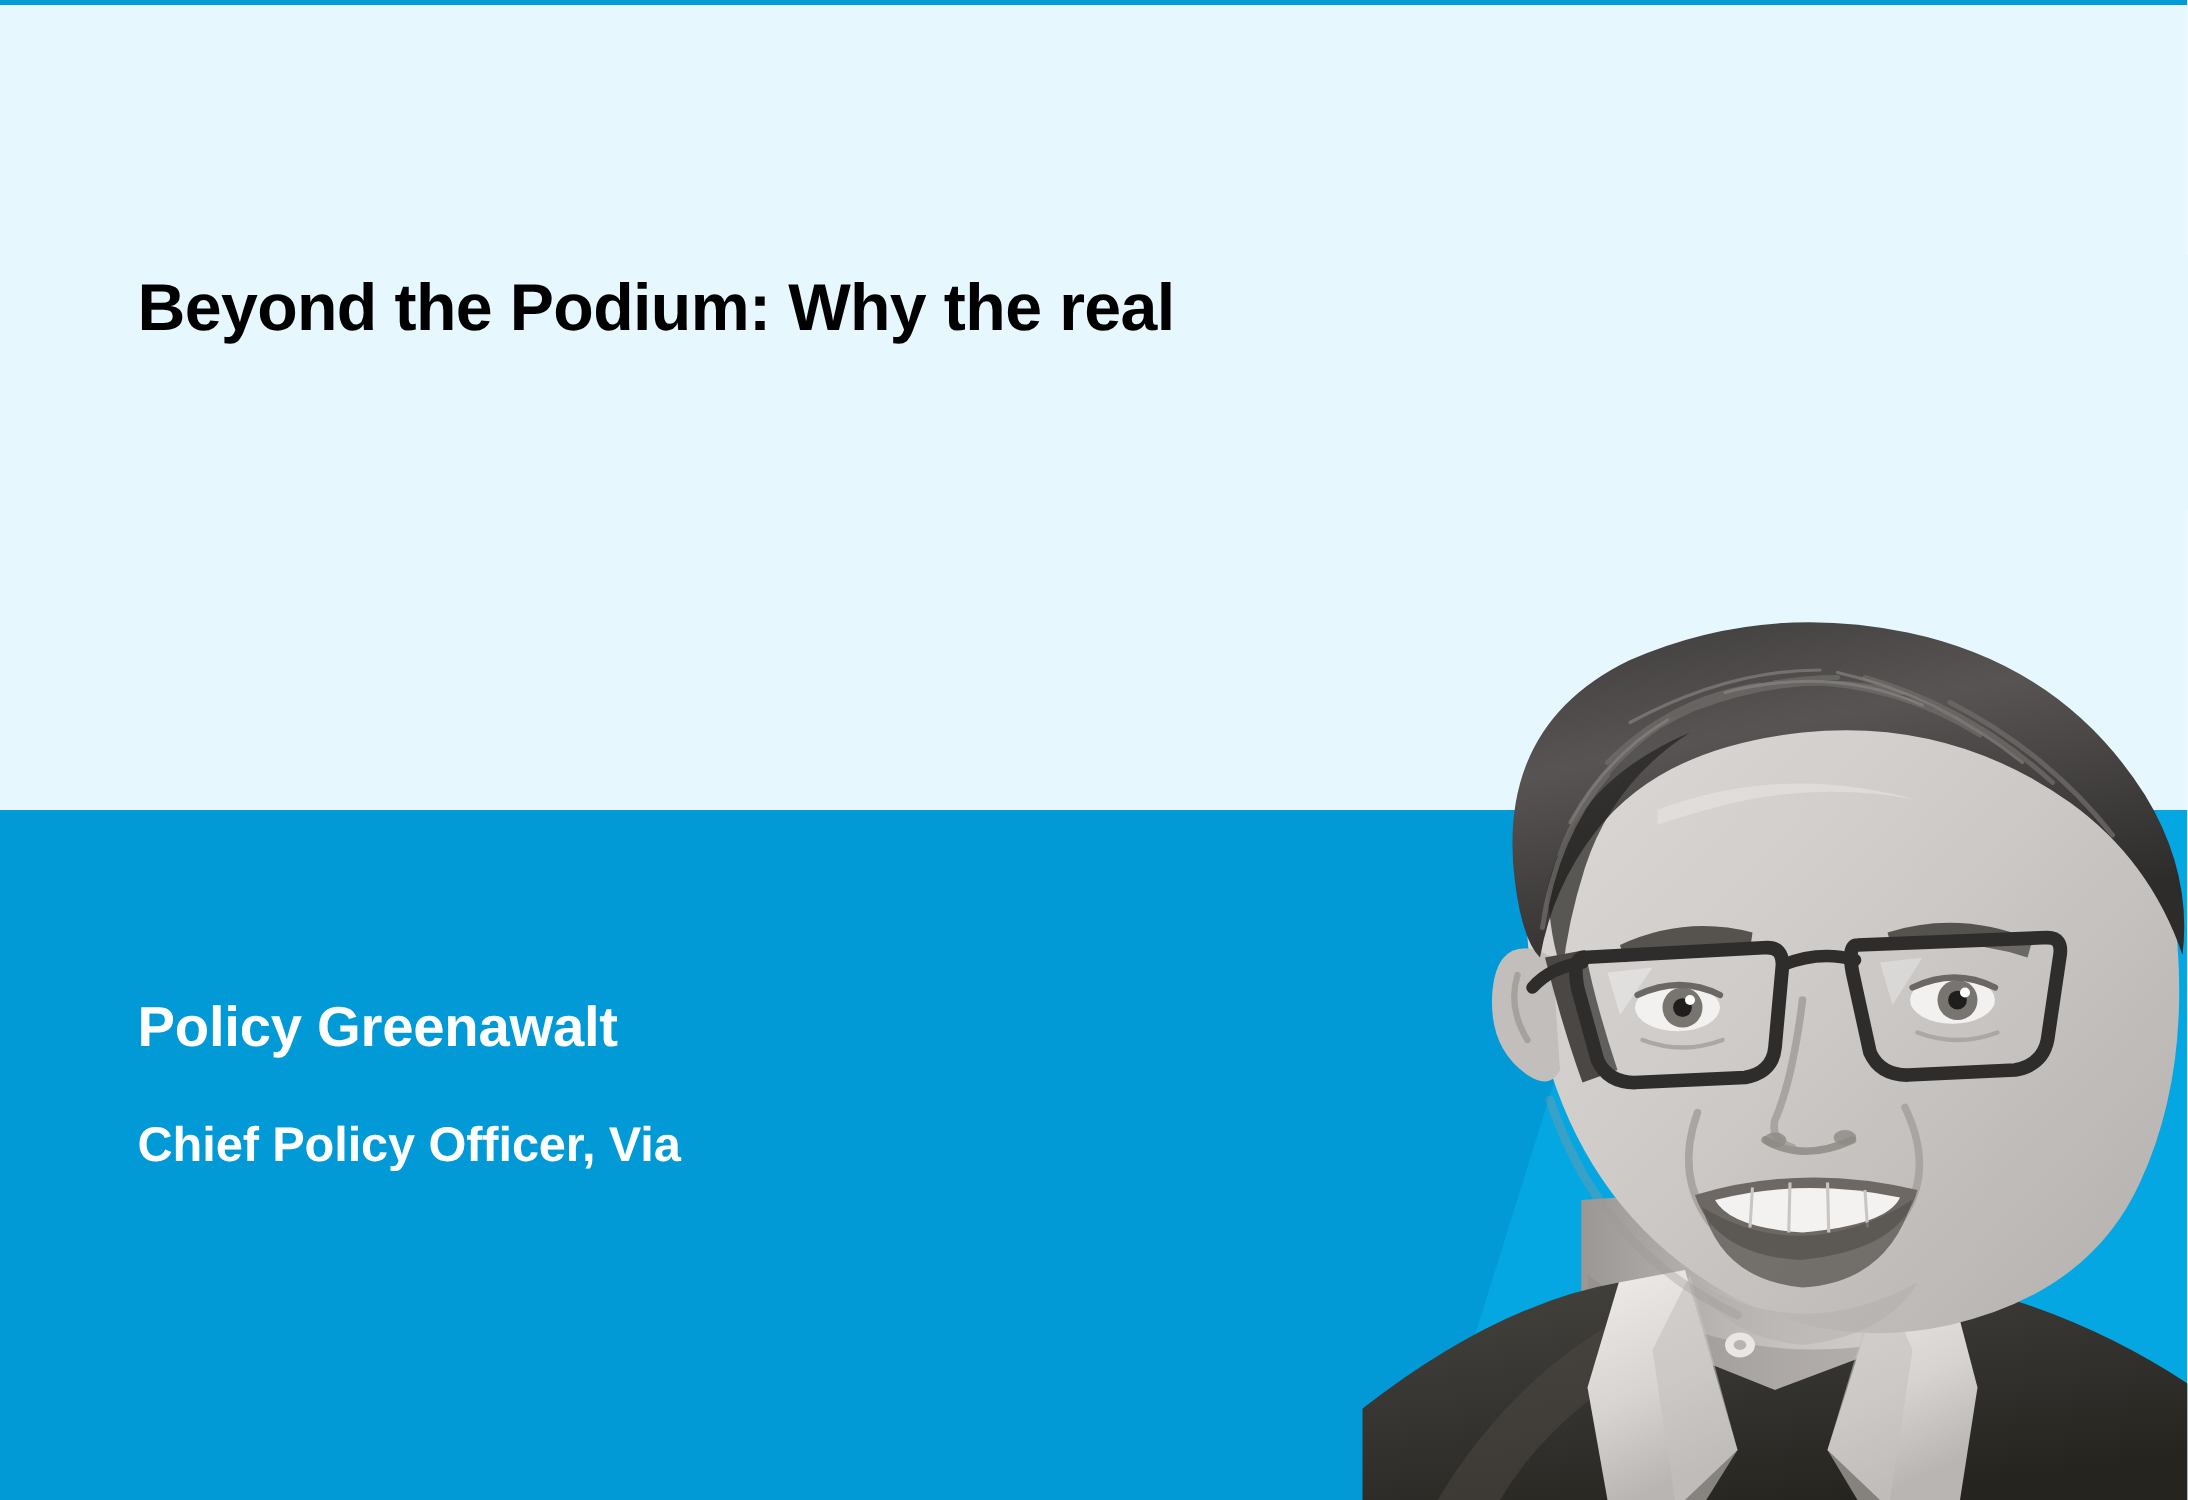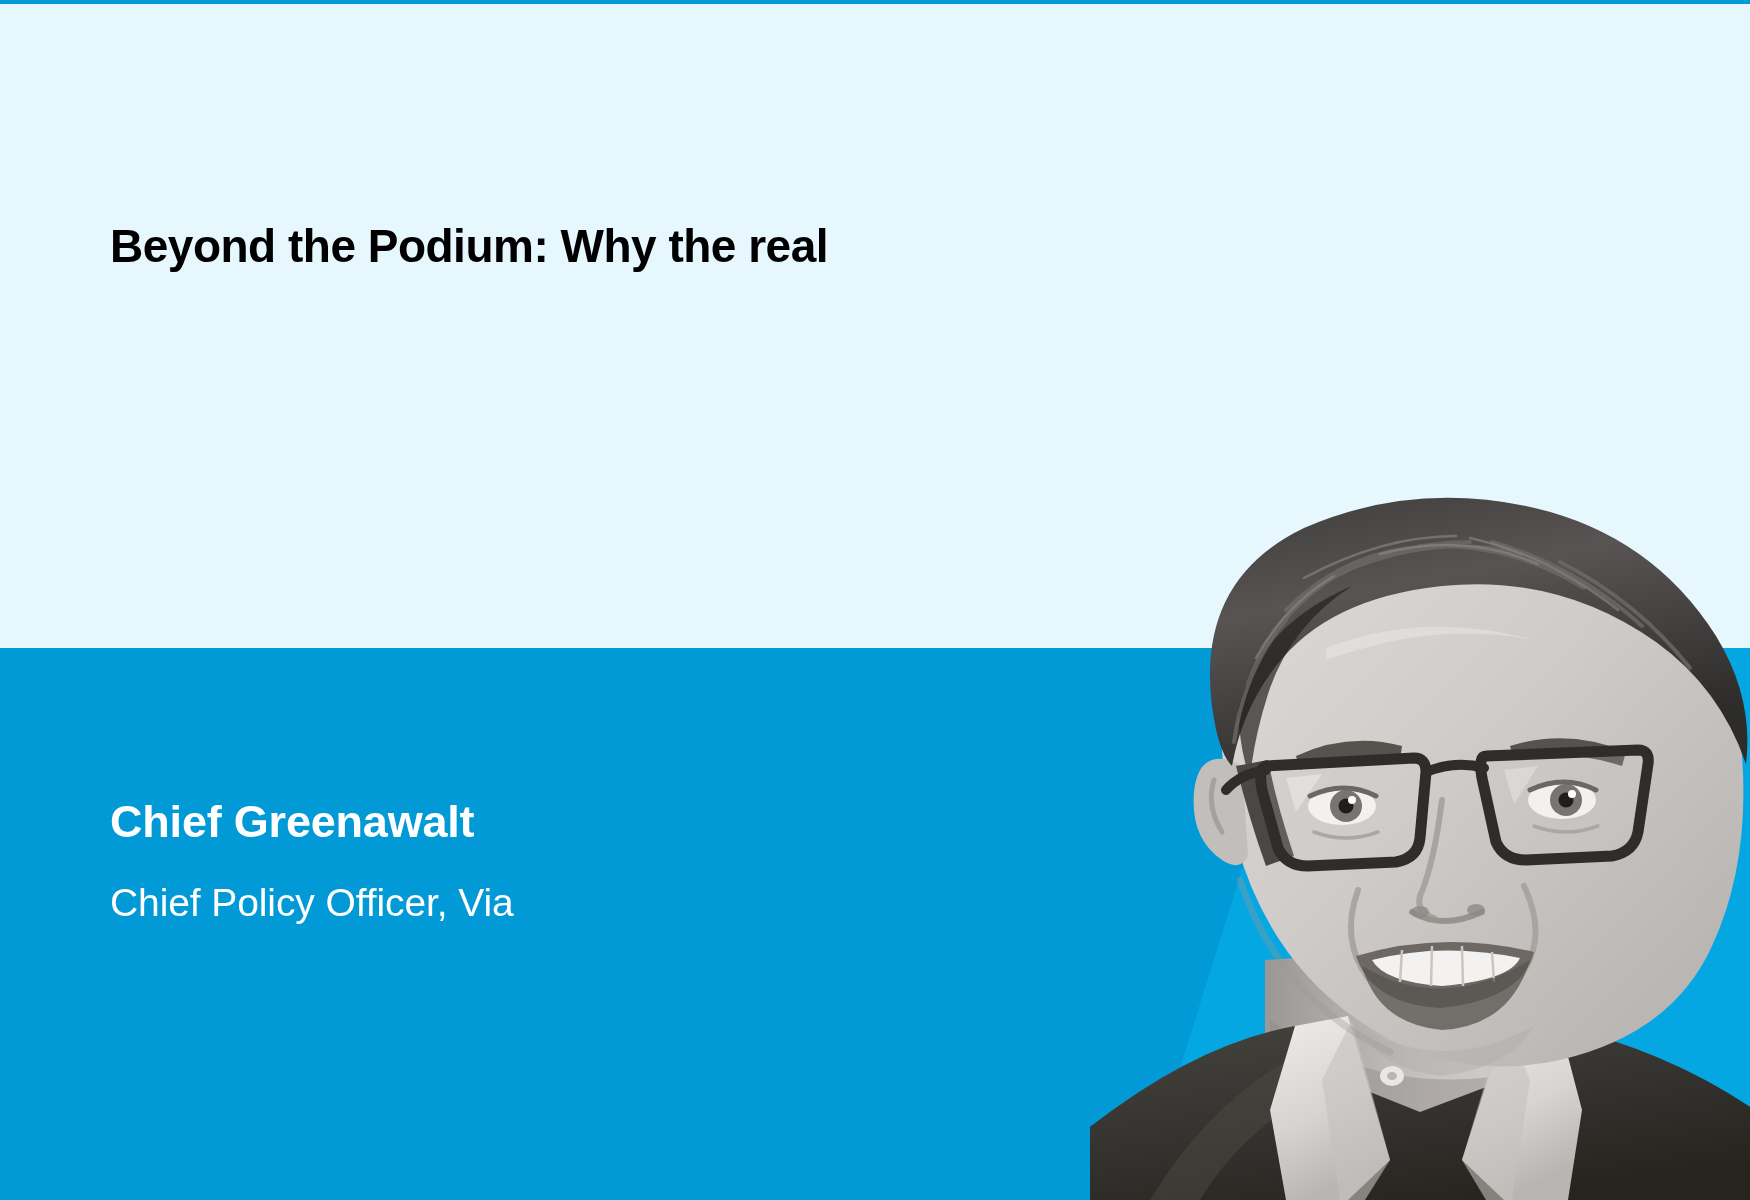--- a/index.html
+++ b/index.html
@@ -55,21 +55,21 @@
   }
   
   .title-block {
     position: absolute;
     left: 110px;
     top: 198px;
     width: 1330px;
     z-index: 10;
   }
   .title-line {
-    font-size: 46px;
+    font-size: 53px;
     line-height: 97px;
     font-weight: 700;
     color: #000000;
     letter-spacing: -0.5px;
     white-space: nowrap;
   }
   
   .speaker-block {
     position: absolute;
     left: 110px;
@@ -80,25 +80,25 @@
     font-size: 45px;
     line-height: 58px;
     font-weight: 700;
     color: #ffffff;
     letter-spacing: -0.2px;
     white-space: nowrap;
   }
   .speaker-role {
     font-size: 39px;
     line-height: 56px;
-    font-weight: 400;
+    font-weight: 700;
     color: #ffffff;
     letter-spacing: -0.1px;
     white-space: nowrap;
-    margin-top: 24px;
+    margin-top: 38px;
   }
   
   .portrait {
     position: absolute;
     left: 1090px;
     top: 460px;
     width: 700px;
     height: 740px;
     z-index: 20;
   }
@@ -112,21 +112,21 @@
   <div class="top-rule"></div>
   <div class="panel-light"></div>
   <div class="panel-blue"></div>
   <div class="wedge"></div>
 
   <div class="title-block">
     <div class="title-line">Beyond the Podium: Why the real</div>
   </div>
 
   <div class="speaker-block">
-    <div class="speaker-name">Chief Greenawalt</div>
+    <div class="speaker-name">Policy Greenawalt</div>
     <div class="speaker-role">Chief Policy Officer, Via</div>
   </div>
 
   <div class="portrait">
     <svg width="700" height="740" viewBox="0 0 700 740" xmlns="http://www.w3.org/2000/svg" aria-hidden="true">
       <defs>
         <linearGradient id="skin" x1="0" y1="0" x2="1" y2="1">
           <stop offset="0%" stop-color="#dedbd8"></stop>
           <stop offset="45%" stop-color="#cfcbc8"></stop>
           <stop offset="100%" stop-color="#b3afac"></stop>

